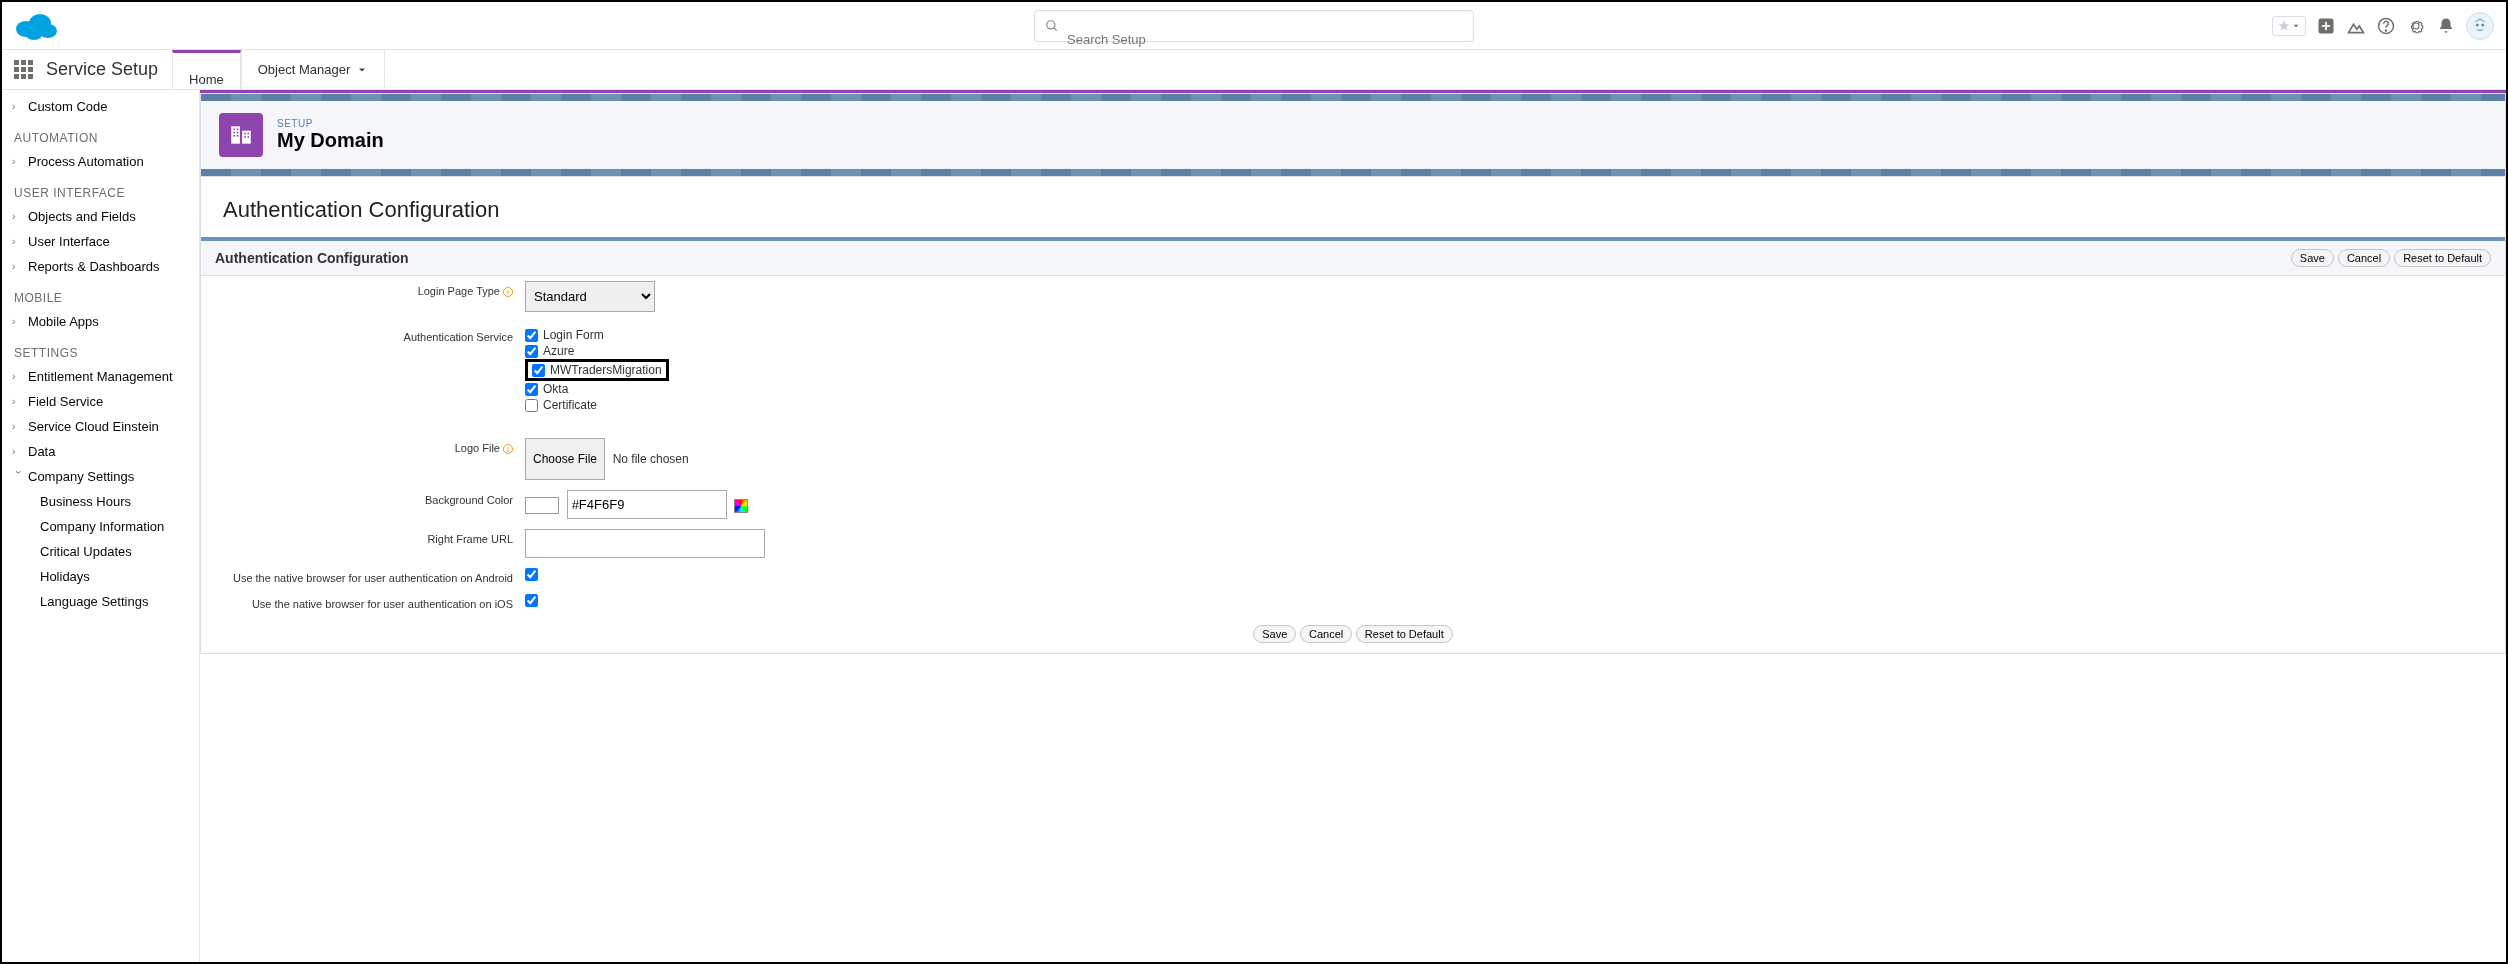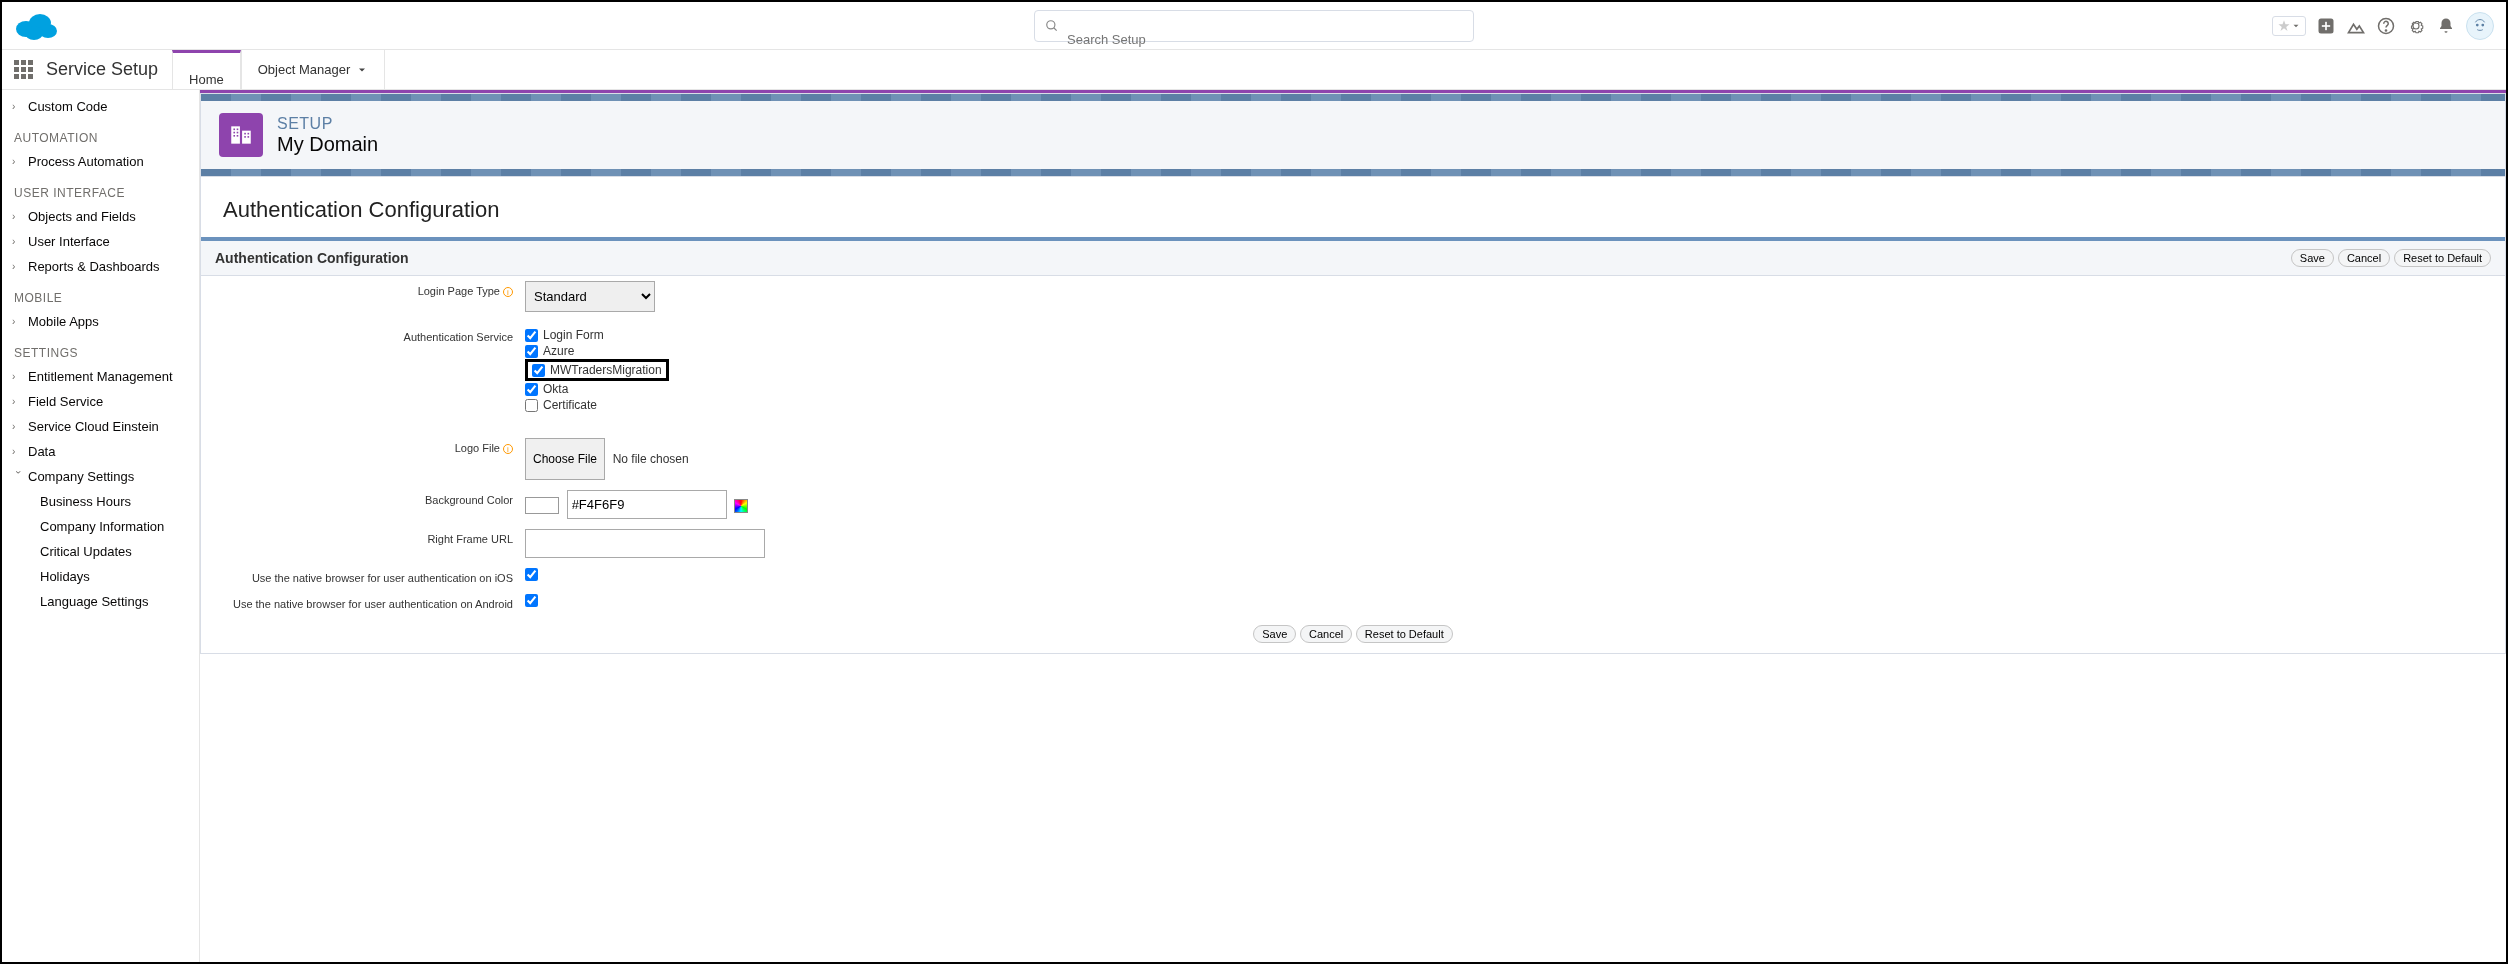--- a/index.html
+++ b/index.html
@@ -27,22 +27,22 @@
 .sb-item{display:flex;align-items:center;padding:5px 10px;font-size:13px;color:#0070d2;cursor:pointer}
 .sb-item.plain{color:#080707}
 .sb-item .arrow{width:12px;color:#706e6b;margin-right:4px;font-size:10px}
 .sb-child{padding-left:38px;color:#080707}
 .sb-section{padding:12px 12px 4px;font-size:12px;color:#706e6b;letter-spacing:0.5px}
 .main{flex:1;overflow-y:auto;border-top:3px solid #8e44ad}
 .page-header{background:linear-gradient(#f4f6f9,#f4f6f9);border:1px solid #d8dde6;margin:0}
 .page-header-deco{height:7px;background:repeating-linear-gradient(90deg,#5c7fa5,#5c7fa5 30px,#6f91b5 30px,#6f91b5 60px)}
 .page-header-body{display:flex;align-items:center;padding:12px 18px;gap:14px}
 .ph-icon{width:44px;height:44px;background:#8e44ad;border-radius:4px;display:flex;align-items:center;justify-content:center}
-.ph-text .eyebrow{font-size:16px;color:#5c7fa5;letter-spacing:0.5px}
-.ph-text .title{font-size:20px;font-weight:400;color:#080707}
+.ph-text .eyebrow{font-size:10px;color:#5c7fa5;letter-spacing:0.5px}
+.ph-text .title{font-size:20px;font-weight:700;color:#080707}
 .section-wrap{border:1px solid #d8dde6;border-top:none;margin:0 0 24px 0}
 .section-h2{font-size:22px;font-weight:300;padding:20px 22px 14px;color:#222}
 .divider-strong{height:4px;background:#6b92bd}
 .panel-hdr{background:#f4f6f9;border-bottom:1px solid #d8dde6;padding:8px 14px;display:flex;align-items:center;justify-content:space-between}
 .panel-hdr-title{font-weight:700;font-size:14px}
 .btn-row{display:flex;gap:4px}
 .sf-btn{background:#f4f5f6;border:1px solid #c5c5c5;border-radius:9px;padding:2px 8px;font-size:11px;cursor:pointer}
 .form-table{width:100%;border-collapse:collapse}
 .form-table tr td{padding:5px 8px;vertical-align:top}
 .form-table td.lbl{text-align:right;width:320px;font-size:11px;color:#333;padding-top:9px}
@@ -312,25 +312,25 @@
             <span class="color-swatch"></span>
             <input type="text" style="width: 160px; margin-left: 4px;" value="#F4F6F9">
             <span class="color-picker-ico"></span>
           </td>
         </tr>
         <tr>
           <td class="lbl"><span>Right Frame URL</span></td>
           <td class="val"><input type="text" style="width: 240px;"></td>
         </tr>
         <tr>
+          <td class="lbl"><span>Use the native browser for user authentication on Android</span></td>
+          <td class="val"><input type="checkbox" checked="" style=""></td>
+        </tr>
+        <tr>
           <td class="lbl"><span>Use the native browser for user authentication on iOS</span></td>
-          <td class="val"><input type="checkbox" checked="" style=""></td>
-        </tr>
-        <tr>
-          <td class="lbl"><span>Use the native browser for user authentication on Android</span></td>
           <td class="val"><input type="checkbox" checked="" style=""></td>
         </tr>
       </tbody>
         </table>
 
       <div class="footer-btns">
         <button class="sf-btn">Save</button>
         <button class="sf-btn">Cancel</button>
         <button class="sf-btn">Reset to Default</button>
       </div>

